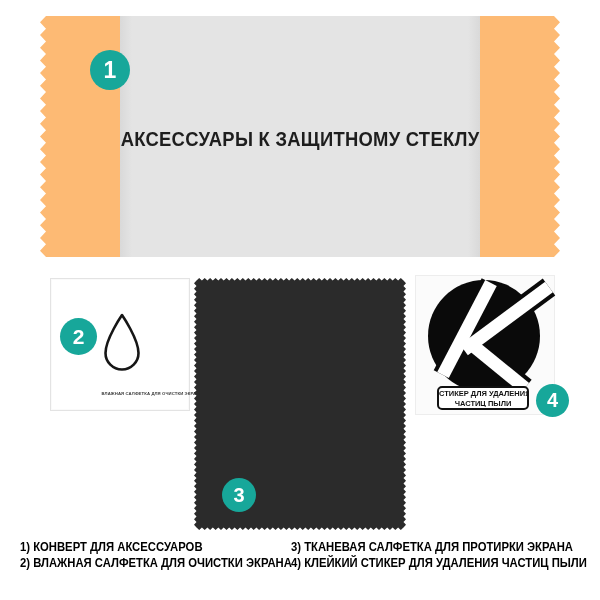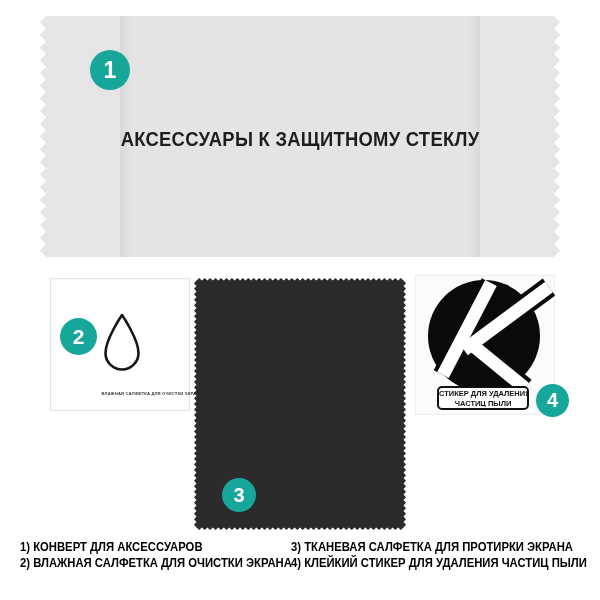--- a/index.html
+++ b/index.html
@@ -1,20 +1,20 @@
 <!DOCTYPE html>
 <html><head>
 <meta charset="utf-8">
 <style>
   html,body{margin:0;padding:0;background:#ffffff;}
   body{font-family:"Liberation Sans", sans-serif;}
   #stage{position:relative;width:600px;height:600px;background:#ffffff;overflow:hidden;}
 
   
-  .envelope{position:absolute;left:40px;top:16px;width:520px;height:241px;background:#e5e5e5;}
+  .envelope{position:absolute;left:40px;top:16px;width:520px;height:241px;background:#fdba74;}
   .envelope-panel{position:absolute;left:80px;top:0;width:360px;height:100%;
     background:linear-gradient(90deg,#d9d9d9 0px,#e4e4e4 12px,#e4e4e4 348px,#d9d9d9 360px);}
   .envelope-title{position:absolute;left:0;top:112px;width:100%;text-align:center;
     font-size:20px;font-weight:bold;color:#1e1e1e;letter-spacing:.3px;
     transform:scaleX(.92);transform-origin:center;white-space:nowrap;}
 
   
   .badge{position:absolute;border-radius:50%;background:#17a79a;color:#ffffff;
     display:flex;align-items:center;justify-content:center;font-weight:bold;}
   .badge1{left:90px;top:50px;width:40px;height:40px;font-size:23px;}

